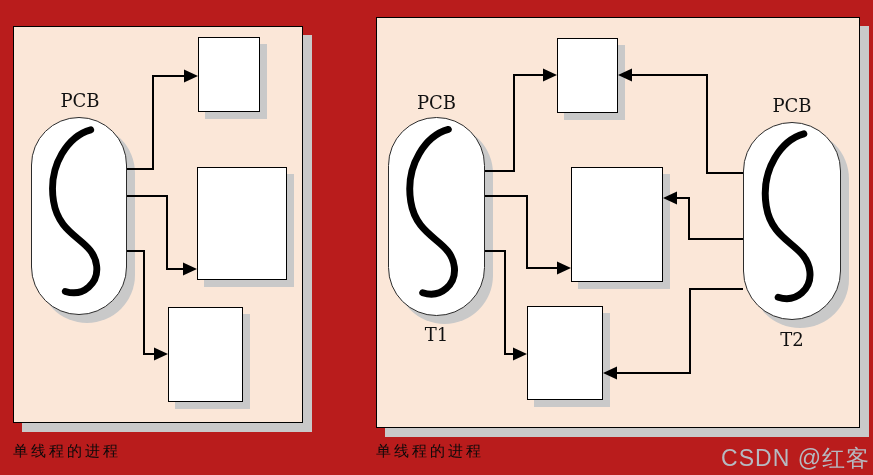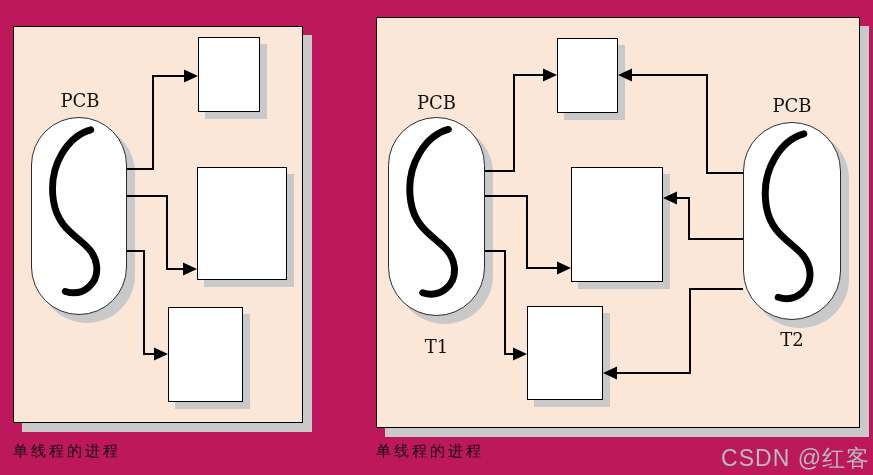--- a/index.html
+++ b/index.html
@@ -4,21 +4,21 @@
 <style>
   :root{
     --panel-bg:#fbe7d8;
     --shadow:#c9c9c9;
     --line:#000000;
     --watermark-text:#b6bac1;
   }
   *{margin:0;padding:0;box-sizing:border-box;}
   html,body{width:873px;height:475px;background:#ffffff;overflow:hidden;
     font-family:"DejaVu Serif","Liberation Serif",serif;}
-  .canvas{position:relative;width:873px;height:475px;background:#be185d;}
+  .canvas{position:relative;width:873px;height:475px;background:#b91c1c;}
   .panel{position:absolute;background:var(--panel-bg);border:1.5px solid #000;
     box-shadow:9px 9px 0 var(--shadow);}
   .panel-left{left:13px;top:26px;width:290px;height:397px;}
   .panel-right{left:376px;top:17px;width:484px;height:411px;}
   .stadium{position:absolute;background:#ffffff;border:1px solid #2b2b2b;
     border-radius:49px;box-shadow:8px 8px 0 var(--shadow);}
   .stadium svg{position:absolute;left:0;top:0;width:100%;height:100%;}
   .rbox{position:absolute;background:#ffffff;border:1.5px solid #000;
     box-shadow:7px 7px 0 var(--shadow);}
   .lbl{position:absolute;text-align:center;font-size:18px;color:#111;
@@ -71,21 +71,21 @@
   </div>
 
   <div class="panel panel-right">
 
     <div class="lbl" style="left:11px;top:74px;width:97px;">PCB</div>
     <div class="stadium" style="left:11px;top:99px;width:97px;height:199px;">
       <svg viewBox="0 0 96 198">
         <path class="squiggle" d="M 60 11 C 38 17, 16 46, 22 84 C 28 122, 63 122, 66 150 C 68 167, 53 182, 34 176"></path>
       </svg>
     </div>
-    <div class="lbl" style="left:11px;top:306px;width:97px;margin-top:12px;">T1</div>
+    <div class="lbl" style="left:11px;top:306px;width:97px;">T1</div>
 
     <div class="lbl" style="left:366px;top:77px;width:98px;">PCB</div>
     <div class="stadium" style="left:366px;top:104px;width:98px;height:198px;">
       <svg viewBox="0 0 96 198">
         <path class="squiggle" d="M 60 11 C 38 17, 16 46, 22 84 C 28 122, 63 122, 66 150 C 68 167, 53 182, 34 176"></path>
       </svg>
     </div>
     <div class="lbl" style="left:366px;top:311px;width:98px;">T2</div>
 
     <div class="rbox" style="left:180px;top:20px;width:61px;height:75px;"></div>

